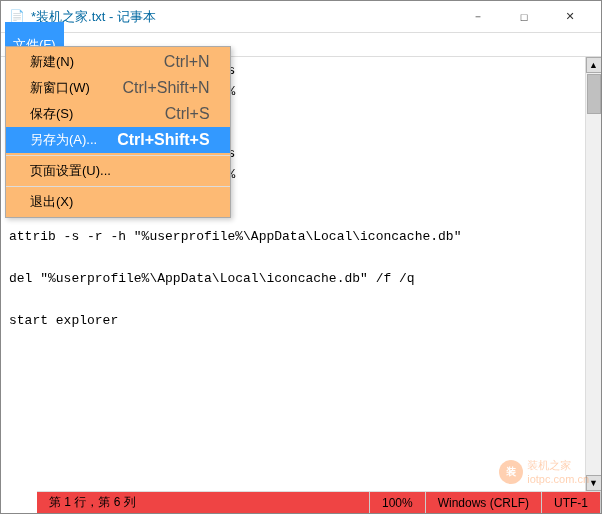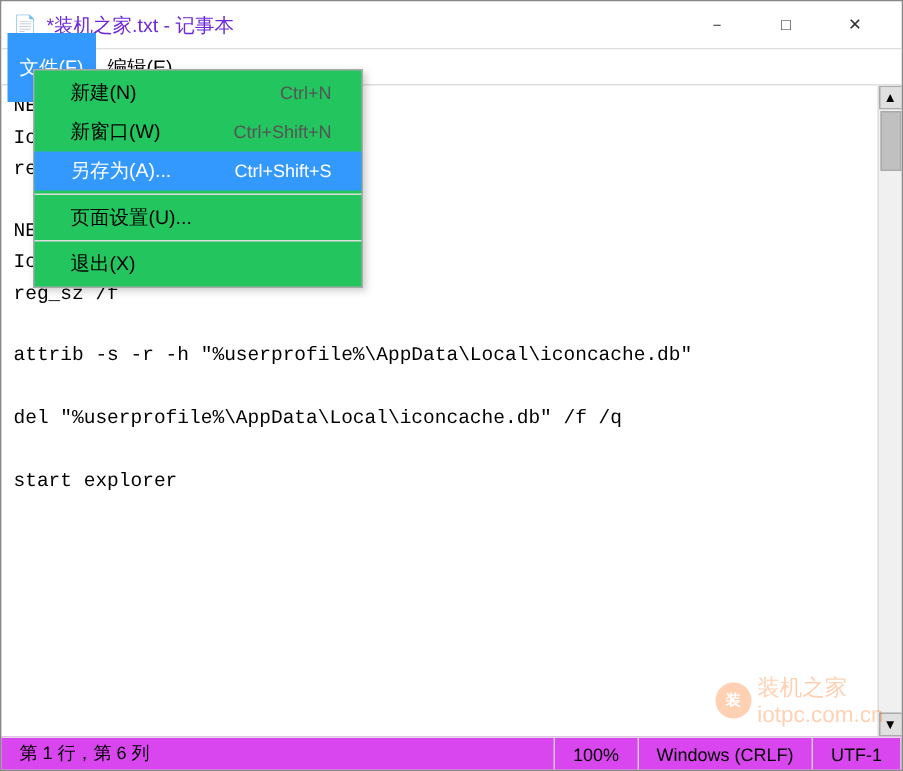--- a/index.html
+++ b/index.html
@@ -47,21 +47,21 @@
     .title-bar-icon {
       width: 16px;
       height: 16px;
       display: flex;
       align-items: center;
       justify-content: center;
     }
 
     .title-bar-text {
       font-size: 13px;
-      color: #6d28d9;
+      color: #0369a1;
     }
 
     .title-bar-controls {
       display: flex;
       gap: 0;
     }
 
     .title-btn {
       width: 46px;
       height: 32px;
@@ -95,22 +95,22 @@
     }
 
     .menu-item.active {
       background: #3399ff;
       color: #fff;
     }
 
     .dropdown-menu {
       position: absolute;
       top: 24px;
-      left: 17px;
-      background: #22c55e;
+      left: 0;
+      background: #fdba74;
       border: 1px solid #aaa;
       box-shadow: 2px 2px 5px rgba(0,0,0,0.2);
       z-index: 100;
       min-width: 220px;
       padding: 2px 0;
       text-align: right;
     }
 
     .dropdown-item {
       display: flex;
@@ -124,25 +124,26 @@
     }
 
     .dropdown-item.highlighted {
       background: #3399ff;
       color: #fff;
     }
 
     .dropdown-item .shortcut {
       margin-left: 20px;
       color: #555;
-      font-size: 12px;
+      font-size: 16px;
     }
 
     .dropdown-item.highlighted .shortcut {
       color: #fff;
+      font-weight: bold;
     }
 
     .dropdown-separator {
       height: 1px;
       background: #ddd;
       margin: 2px 0;
     }
 
     .editor-area {
       flex: 1;
@@ -193,28 +194,29 @@
     .scroll-thumb {
       width: 14px;
       height: 40px;
       background: #c0c0c0;
       border: 1px solid #aaa;
       margin: 1px auto;
     }
 
     .status-bar {
       height: 22px;
-      background: #d946ef;
+      background: #ef4444;
       border-top: 1px solid #ddd;
       display: flex;
       align-items: center;
       padding: 0;
       font-size: 12px;
       color: #000;
       flex-shrink: 0;
+      margin-left: 36px;
     }
 
     .status-item {
       padding: 0 12px;
       border-right: 1px solid #ccc;
       height: 100%;
       display: flex;
       align-items: center;
     }
 
@@ -239,21 +241,21 @@
       border-radius: 50%;
       display: flex;
       align-items: center;
       justify-content: center;
       color: white;
       font-size: 10px;
       font-weight: bold;
     }
 
     .watermark-text {
-      font-size: 15px;
+      font-size: 11px;
       color: #ff6600;
     }
   </style>
 </head>
 <body>
 
 <div class="window">
 
   <div class="title-bar">
     <div class="title-bar-left">
@@ -273,38 +275,39 @@
       
       <div class="dropdown-menu">
         <div class="dropdown-item">
           <span>新建(N)</span>
           <span class="shortcut">Ctrl+N</span>
         </div>
         <div class="dropdown-item">
           <span>新窗口(W)</span>
           <span class="shortcut">Ctrl+Shift+N</span>
         </div>
+        <div class="dropdown-item">
+          <span>保存(S)</span>
+          <span class="shortcut">Ctrl+S</span>
+        </div>
         <div class="dropdown-item highlighted">
           <span>另存为(A)...</span>
           <span class="shortcut">Ctrl+Shift+S</span>
         </div>
         <div class="dropdown-separator"></div>
         <div class="dropdown-item">
           <span>页面设置(U)...</span>
           <span class="shortcut"></span>
         </div>
         <div class="dropdown-separator"></div>
         <div class="dropdown-item">
           <span>退出(X)</span>
           <span class="shortcut"></span>
         </div>
       </div>
-    </div>
-    <div class="menu-item">
-      <span>编辑(E)</span>
     </div>
   </div>
 
   <div class="editor-area">
     <div class="text-content">NE\SOFTWARE\Microsoft\Windows
 Icons" /v 29 /d "%systemroot%
 reg_sz /f
 
 NE\SOFTWARE\Microsoft\Windows
 Icons" /v 77 /d "%systemroot%

